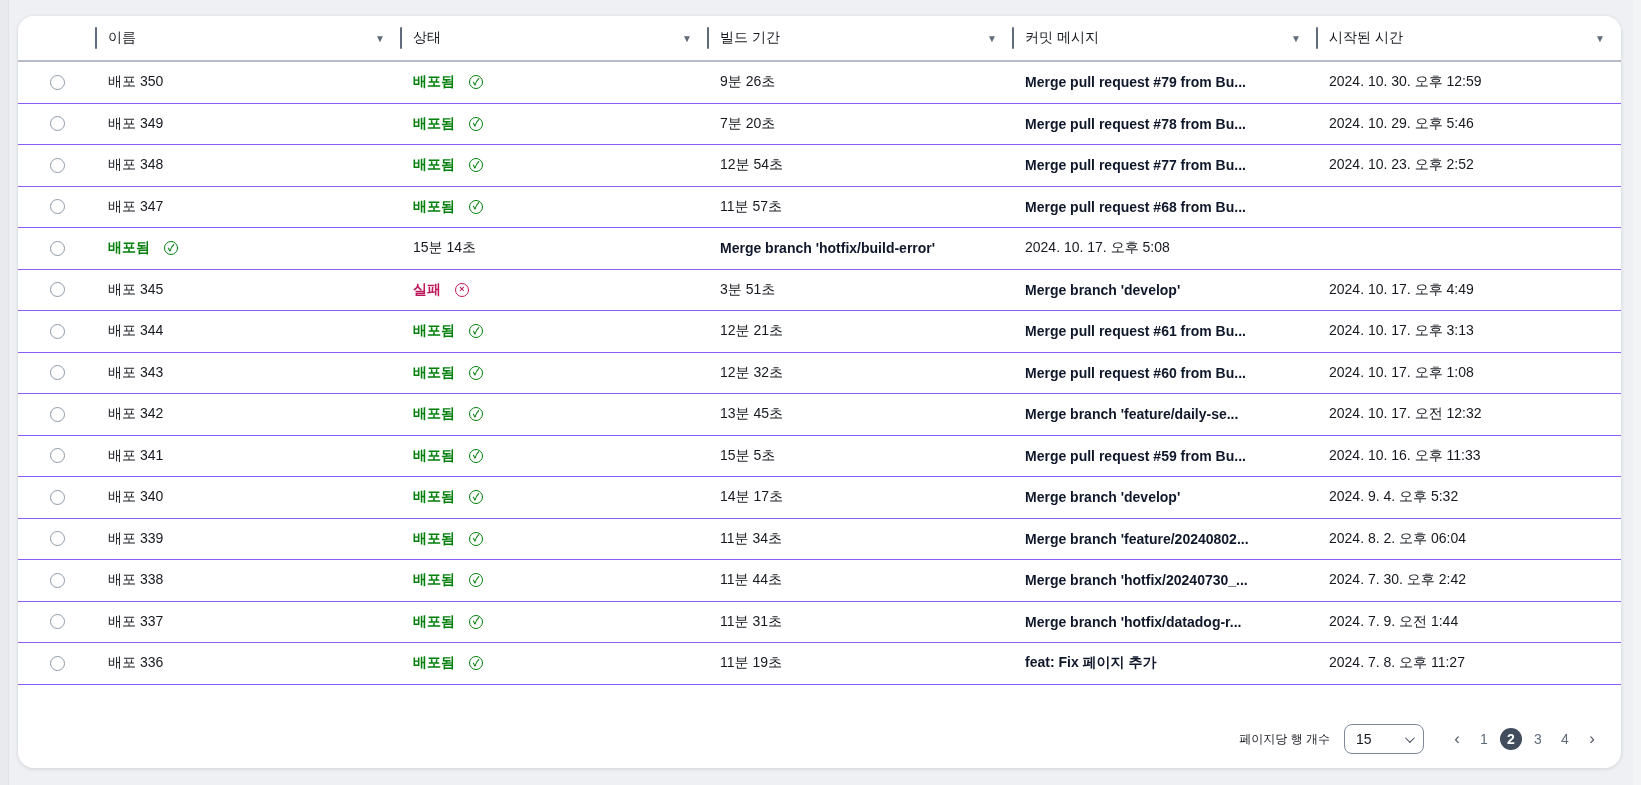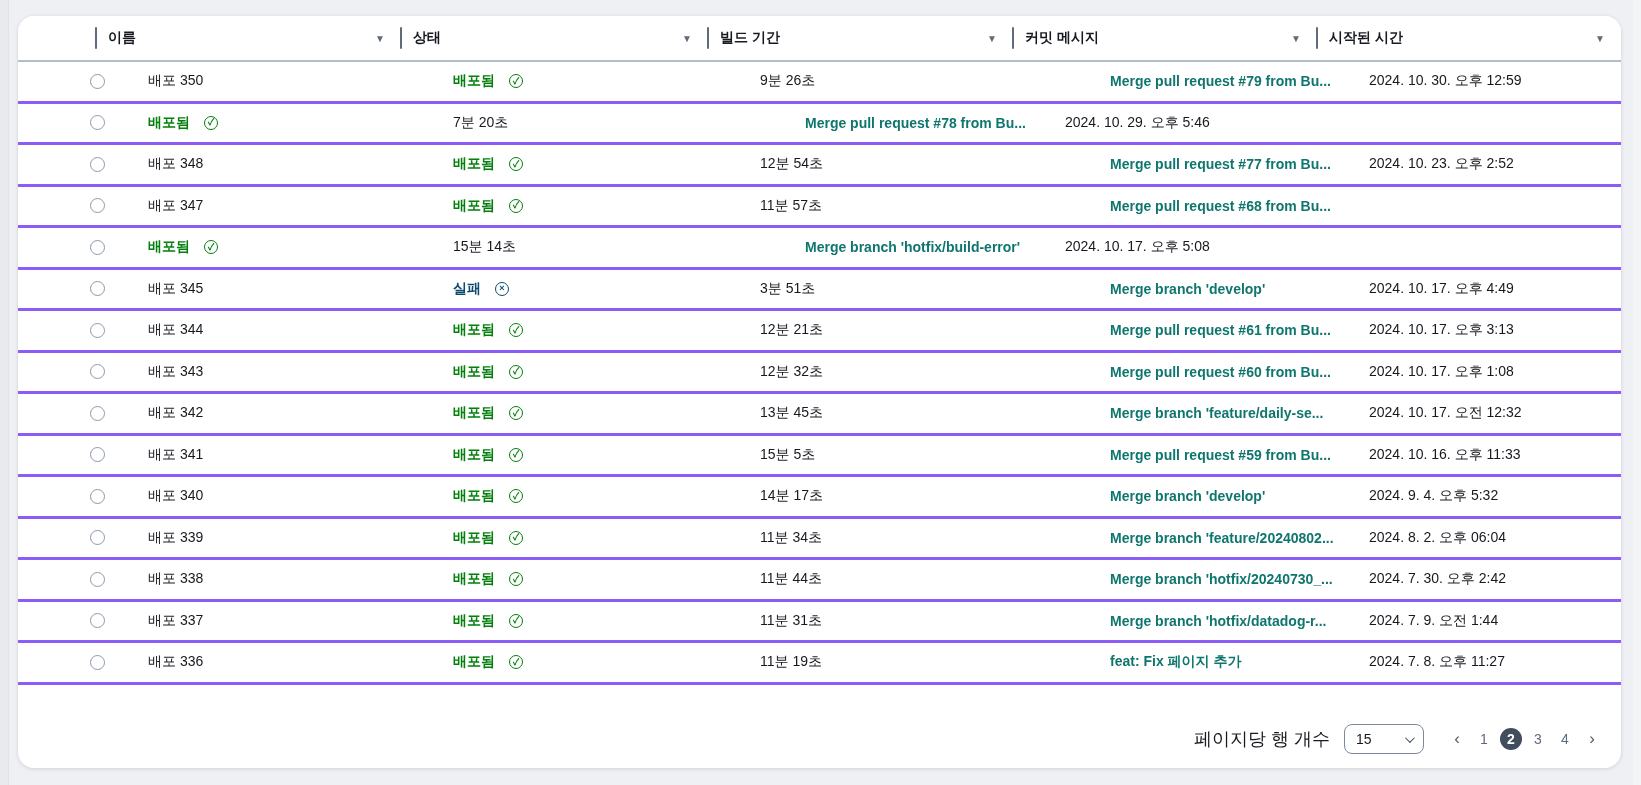--- a/index.html
+++ b/index.html
@@ -28,59 +28,58 @@
   .thead {
     display:grid;
     grid-template-columns:78px 305px 307px 305px 304px 304px;
     height:46px; flex:0 0 auto;
     border-bottom:2px solid #b4bdc7;
     background:#ffffff;
   }
   .th {
     position:relative; display:flex; align-items:center;
     padding:0 16px 0 12px;
-    font-size:14px; font-weight:700; color:#16191f;
+    font-size:14px; font-weight:400; color:#16191f;
     white-space:nowrap; cursor:pointer;
   }
   .th .divider {
     position:absolute; left:-1px; top:11px; width:2px; height:22px;
     background:#5f6b7a; border-radius:1px;
   }
   .filter-icon { margin-left:auto; font-size:10px; color:#5f6b7a; padding-left:8px; }
   .tbody { flex:0 0 auto; }
   .tr {
     display:grid;
     grid-template-columns:78px 305px 307px 305px 304px 304px;
     height:41.5px;
-    border-bottom:3px solid #8b5cf6;
+    border-bottom:1px solid #8b5cf6;
     align-items:center;
     font-size:14px; color:#16191f;
     background:#fff;
-    padding-left:40px;
   }
   .td { padding:0 16px 0 12px; white-space:nowrap; overflow:hidden; text-overflow:ellipsis; }
   .td-sel { display:flex; justify-content:center; align-items:center; padding:0; }
   .radio {
     width:15px; height:15px; border:1.5px solid #8c99a8; border-radius:50%;
     background:#fff; cursor:pointer; display:inline-block;
   }
   .status { display:inline-flex; align-items:center; gap:14px; font-weight:700; color:#037f0c; }
-  .status.failed { color:#0c4a6e; }
+  .status.failed { color:#be185d; }
   .status-icon {
     width:14px; height:14px; border:1.5px solid currentColor; border-radius:50%;
     display:inline-flex; align-items:center; justify-content:center;
     font-size:9px; font-weight:700; line-height:1;
   }
-  .commit { color:#0f766e; font-weight:700; text-decoration:none; cursor:pointer;margin-left:45px; }
+  .commit { color:#0f172a; font-weight:700; text-decoration:none; cursor:pointer; }
   .tfoot {
     flex:1 1 auto;
     display:flex; align-items:center; justify-content:flex-end;
     gap:14px; padding:26px 18px 0 0;
   }
-  .pp-label { font-size:18px; color:#16191f; }
+  .pp-label { font-size:12px; color:#16191f; }
   .select {
     display:flex; align-items:center; justify-content:space-between;
     width:80px; height:30px;
     border:1px solid #7d8998; border-radius:8px;
     padding:0 11px; background:#fff;
     font-size:14px; color:#16191f; cursor:pointer;
   }
   .chev {
     width:7px; height:7px;
     border-right:1.8px solid #414d5c; border-bottom:1.8px solid #414d5c;
@@ -152,20 +151,21 @@
     <div class="td">
       <a class="commit">Merge pull request #79 from Bu...</a>
     </div>
     <div class="td">2024. 10. 30. 오후 12:59</div>
   </div>
 
   <div class="tr">
     <div class="td td-sel">
       <span class="radio"></span>
     </div>
+    <div class="td">배포 349</div>
     <div class="td">
       <span class="status">
         <span>배포됨</span>
         <span class="status-icon">✓</span>
       </span>
     </div>
     <div class="td">7분 20초</div>
     <div class="td">
       <a class="commit">Merge pull request #78 from Bu...</a>
     </div>

